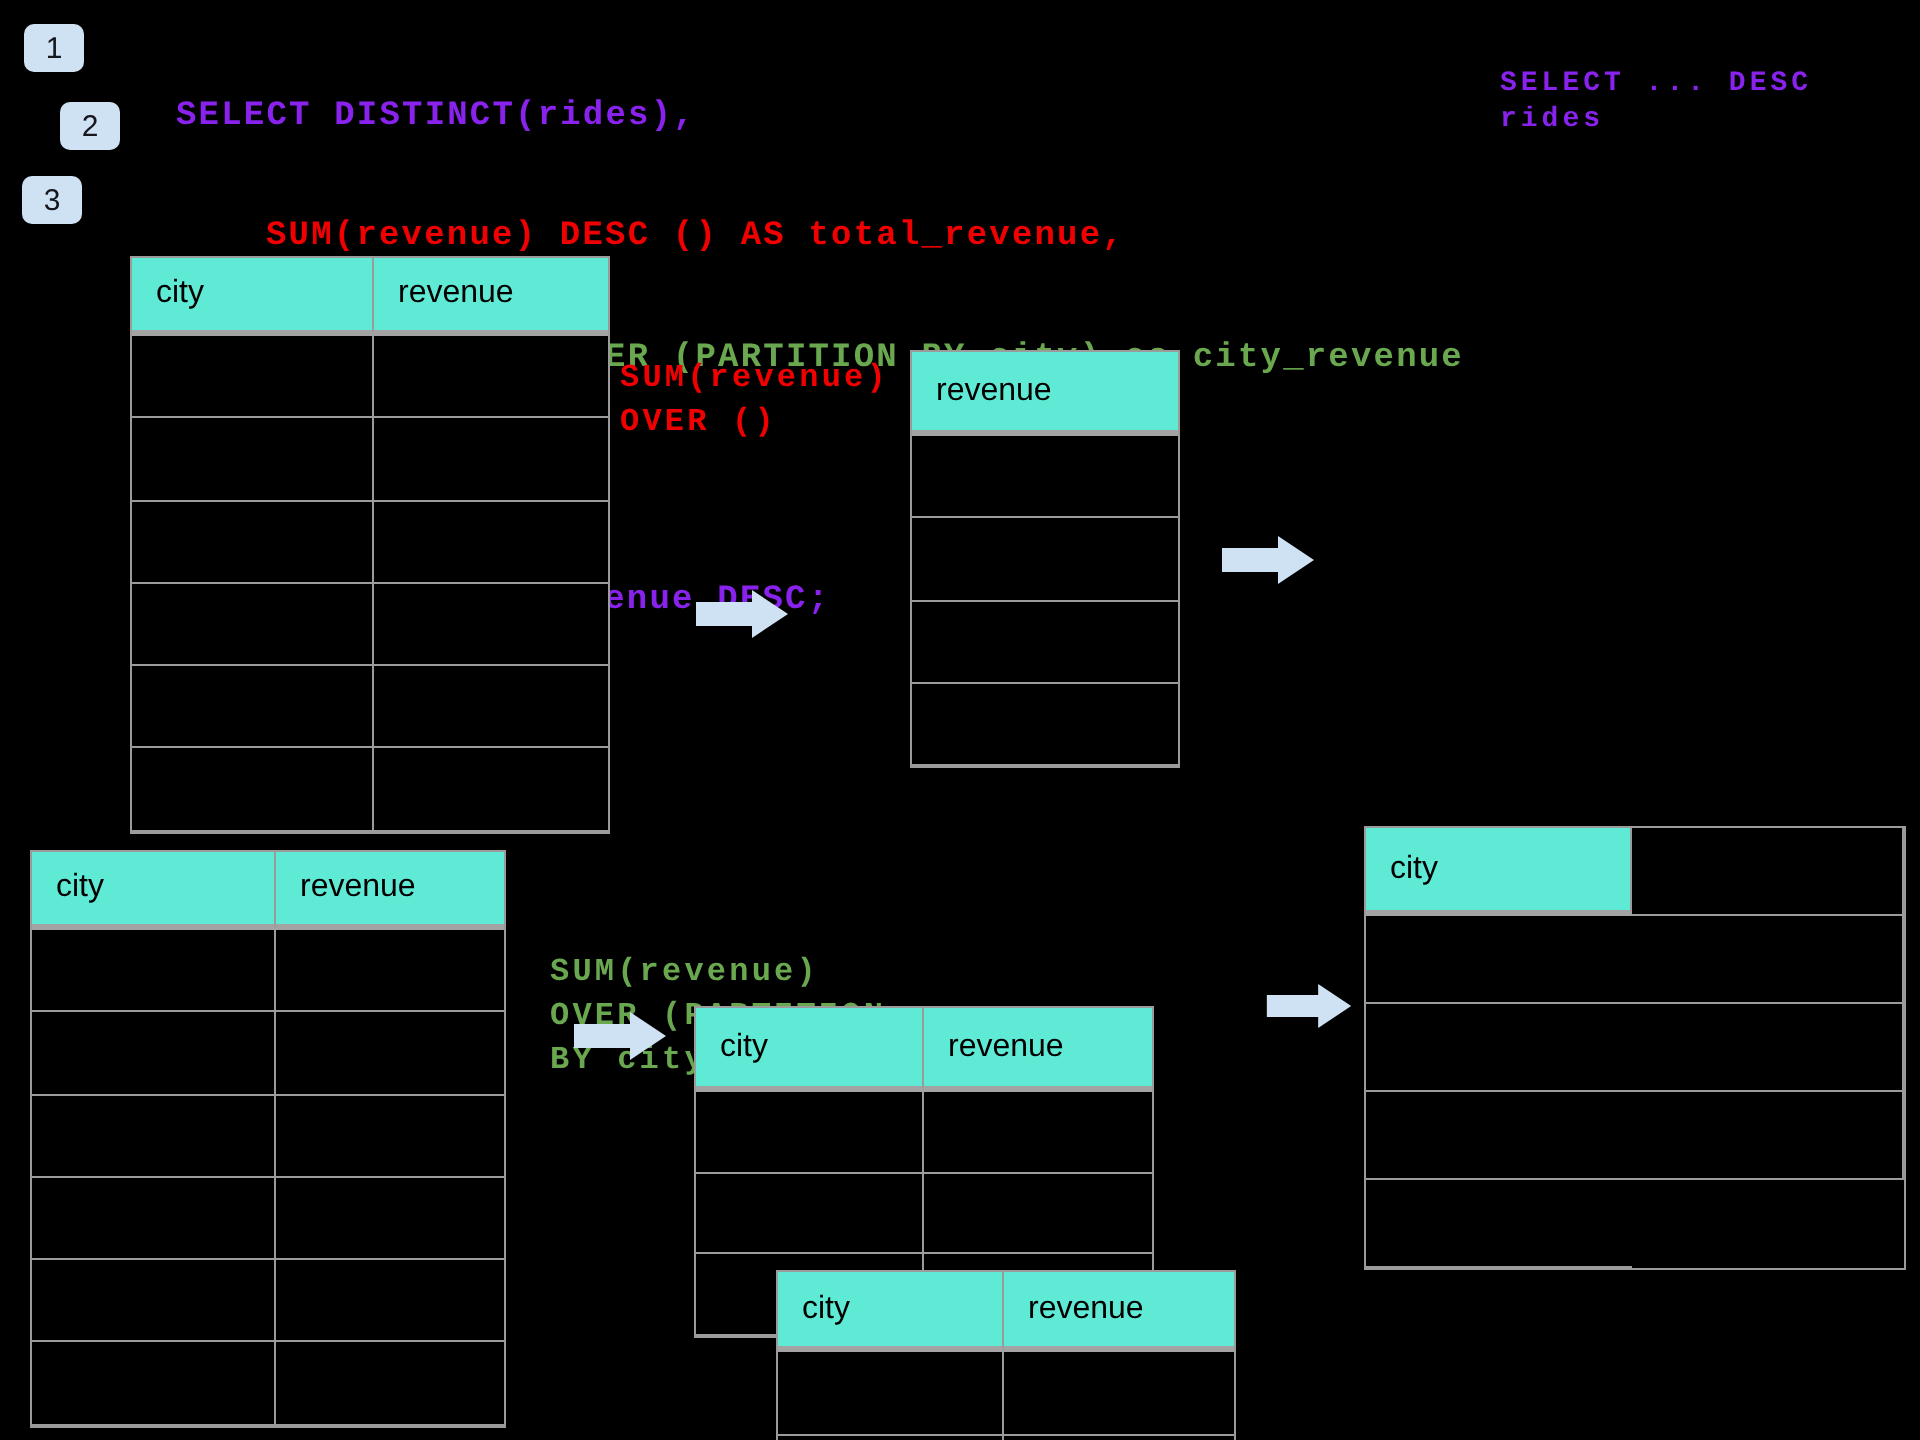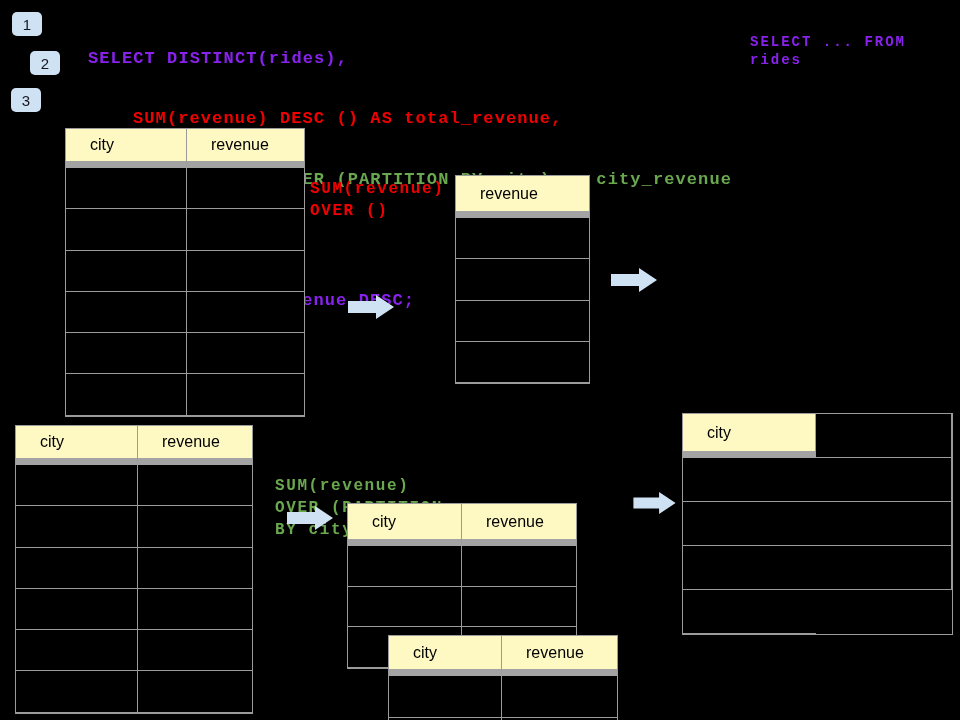--- a/index.html
+++ b/index.html
@@ -24,23 +24,23 @@
              line-height:17.5px;white-space:pre;}
 
   
   .anno{position:absolute;font:bold 16px "Liberation Mono",monospace;letter-spacing:1.6px;
         line-height:22px;white-space:pre;margin-top:42px;}
   .anno-total{left:310px;top:136px;color:#f00000;}
   .anno-part{left:275px;top:433px;color:#6aa84f;}
 
   
   .tbl{position:absolute;display:grid;background:#000;border:1px solid #9b9b9b;}
-  .tbl .th{background:#fef9c3;color:#000;font:16px "Liberation Sans",sans-serif;
-           display:flex;align-items:center;padding-left:24px;box-sizing:border-box;
-           border-right:1px solid #9b9b9b;border-bottom:7px solid #a3a3a3;}
+  .tbl .th{background:#5eead4;color:#000;font:16px "Liberation Sans",sans-serif;
+           display:flex;align-items:center;padding-left:12px;box-sizing:border-box;
+           border-right:1px solid #9b9b9b;border-bottom:3px solid #a3a3a3;}
   .tbl .td{border-right:1px solid #9b9b9b;border-bottom:1px solid #9b9b9b;box-sizing:border-box;}
   .tbl .lc{border-right:none;}
 
   #t-src-top {left:65px; top:128px; grid-template-columns:121px 117px; grid-template-rows:39px repeat(6,41.3px);}
   #t-total   {left:455px;top:175px; grid-template-columns:133px;       grid-template-rows:42px repeat(4,41.3px);}
   #t-src-bot {left:15px; top:425px; grid-template-columns:122px 114px; grid-template-rows:39px repeat(6,41.3px);}
   #t-part-a  {left:347px;top:503px; grid-template-columns:114px 114px; grid-template-rows:42px repeat(3,40.5px);}
   #t-part-b  {left:388px;top:635px; grid-template-columns:113px 115px; grid-template-rows:40px repeat(2,42px);}
   #t-result  {left:682px;top:413px; grid-template-columns:133px 136px; grid-template-rows:44px repeat(4,44px);}
 
@@ -62,21 +62,21 @@
   <div class="badge" style="left:11px;top:88px;">3</div>
 
   <div class="code">
     <div class="ln purple">SELECT DISTINCT(rides),</div>
     <div class="ln red ind-a">SUM(revenue) DESC () AS total_revenue,</div>
     <div class="ln green ind-a">SUM(revenue) OVER (PARTITION BY city) as city_revenue</div>
     <div class="ln purple ind-b">FROM rides</div>
     <div class="ln purple ind-b">ORDER by city_revenue DESC;</div>
   </div>
 
-  <div class="side-code">SELECT ... FROM
+  <div class="side-code">SELECT ... DESC
 rides</div>
 
   <div class="anno anno-total">SUM(revenue)
 OVER ()</div>
   <div class="anno anno-part">SUM(revenue)
 OVER (PARTITION
 BY city)</div>
 
   <div id="t-src-top" class="tbl">
       <div class="th">city</div>

